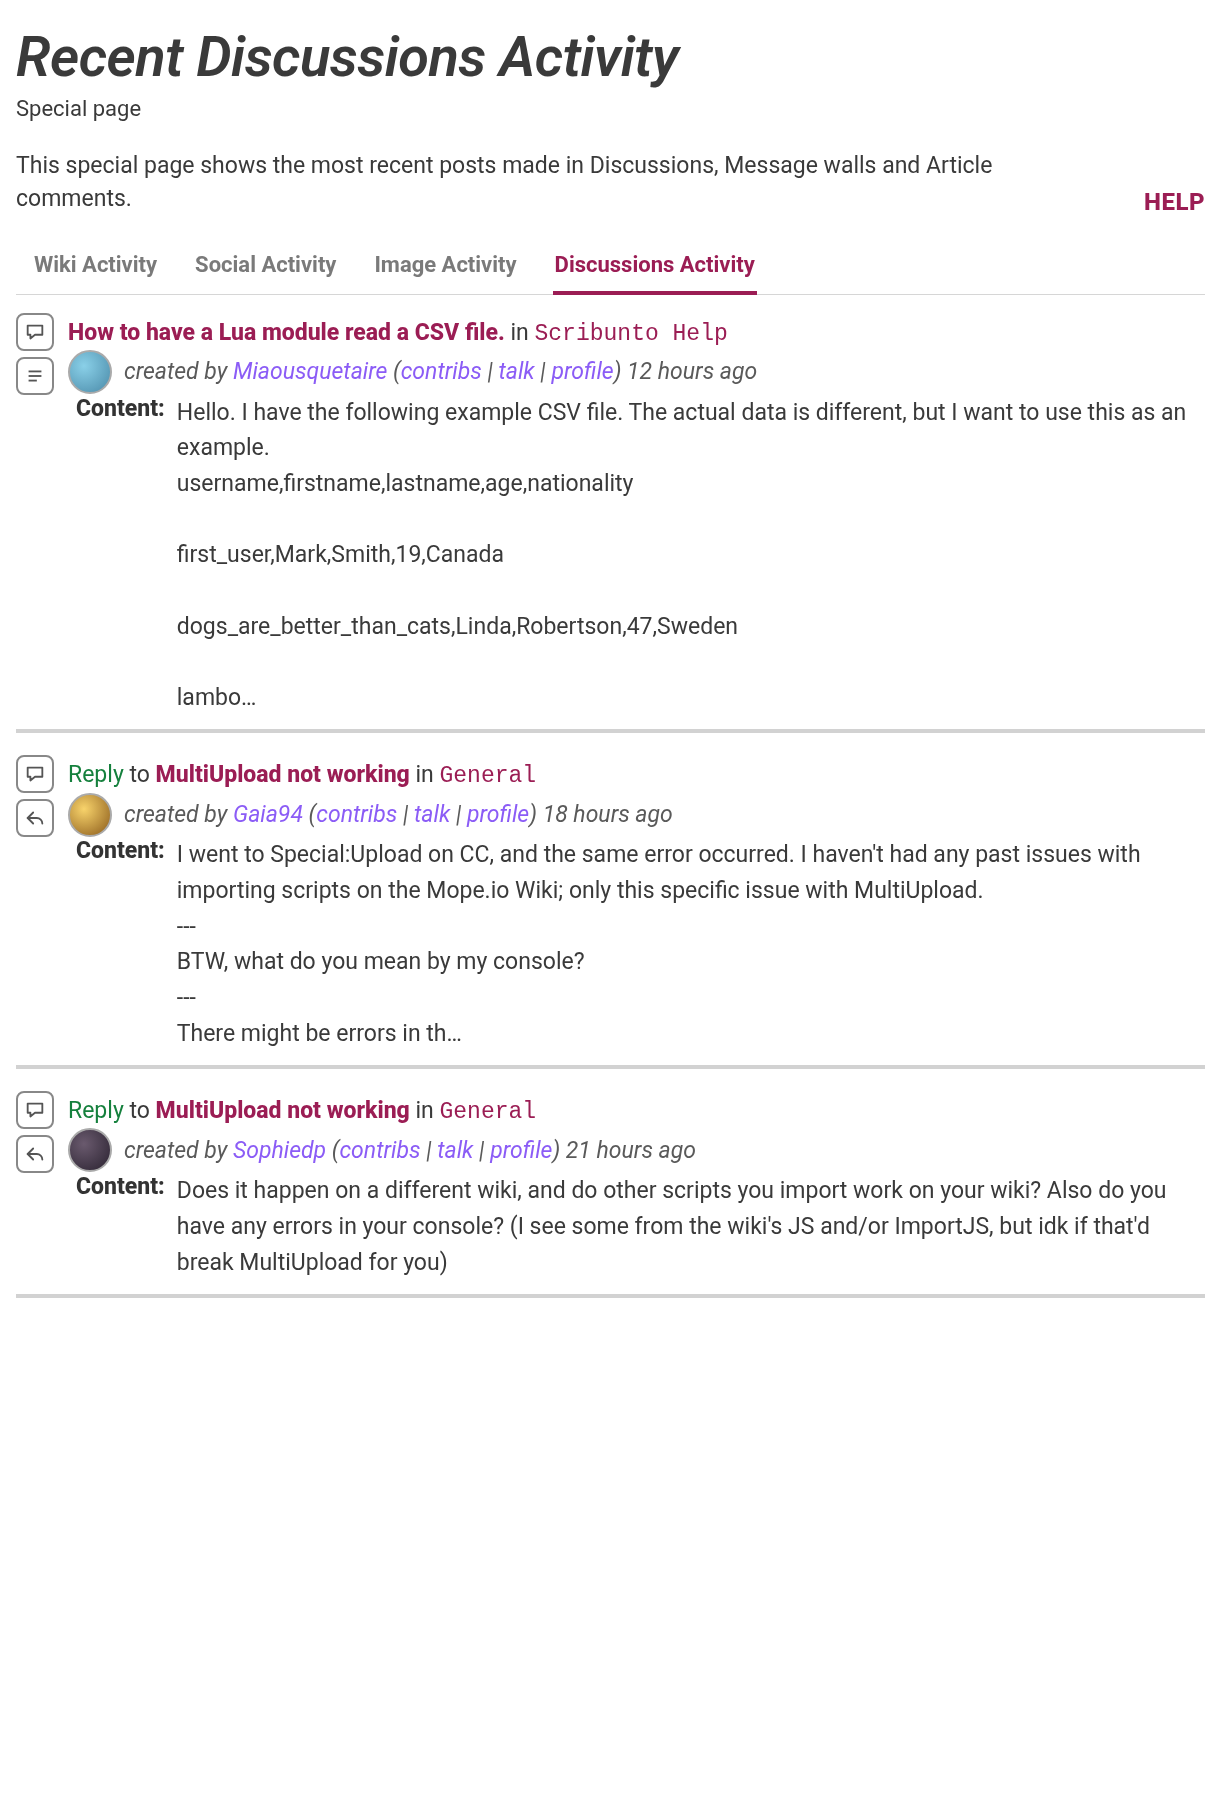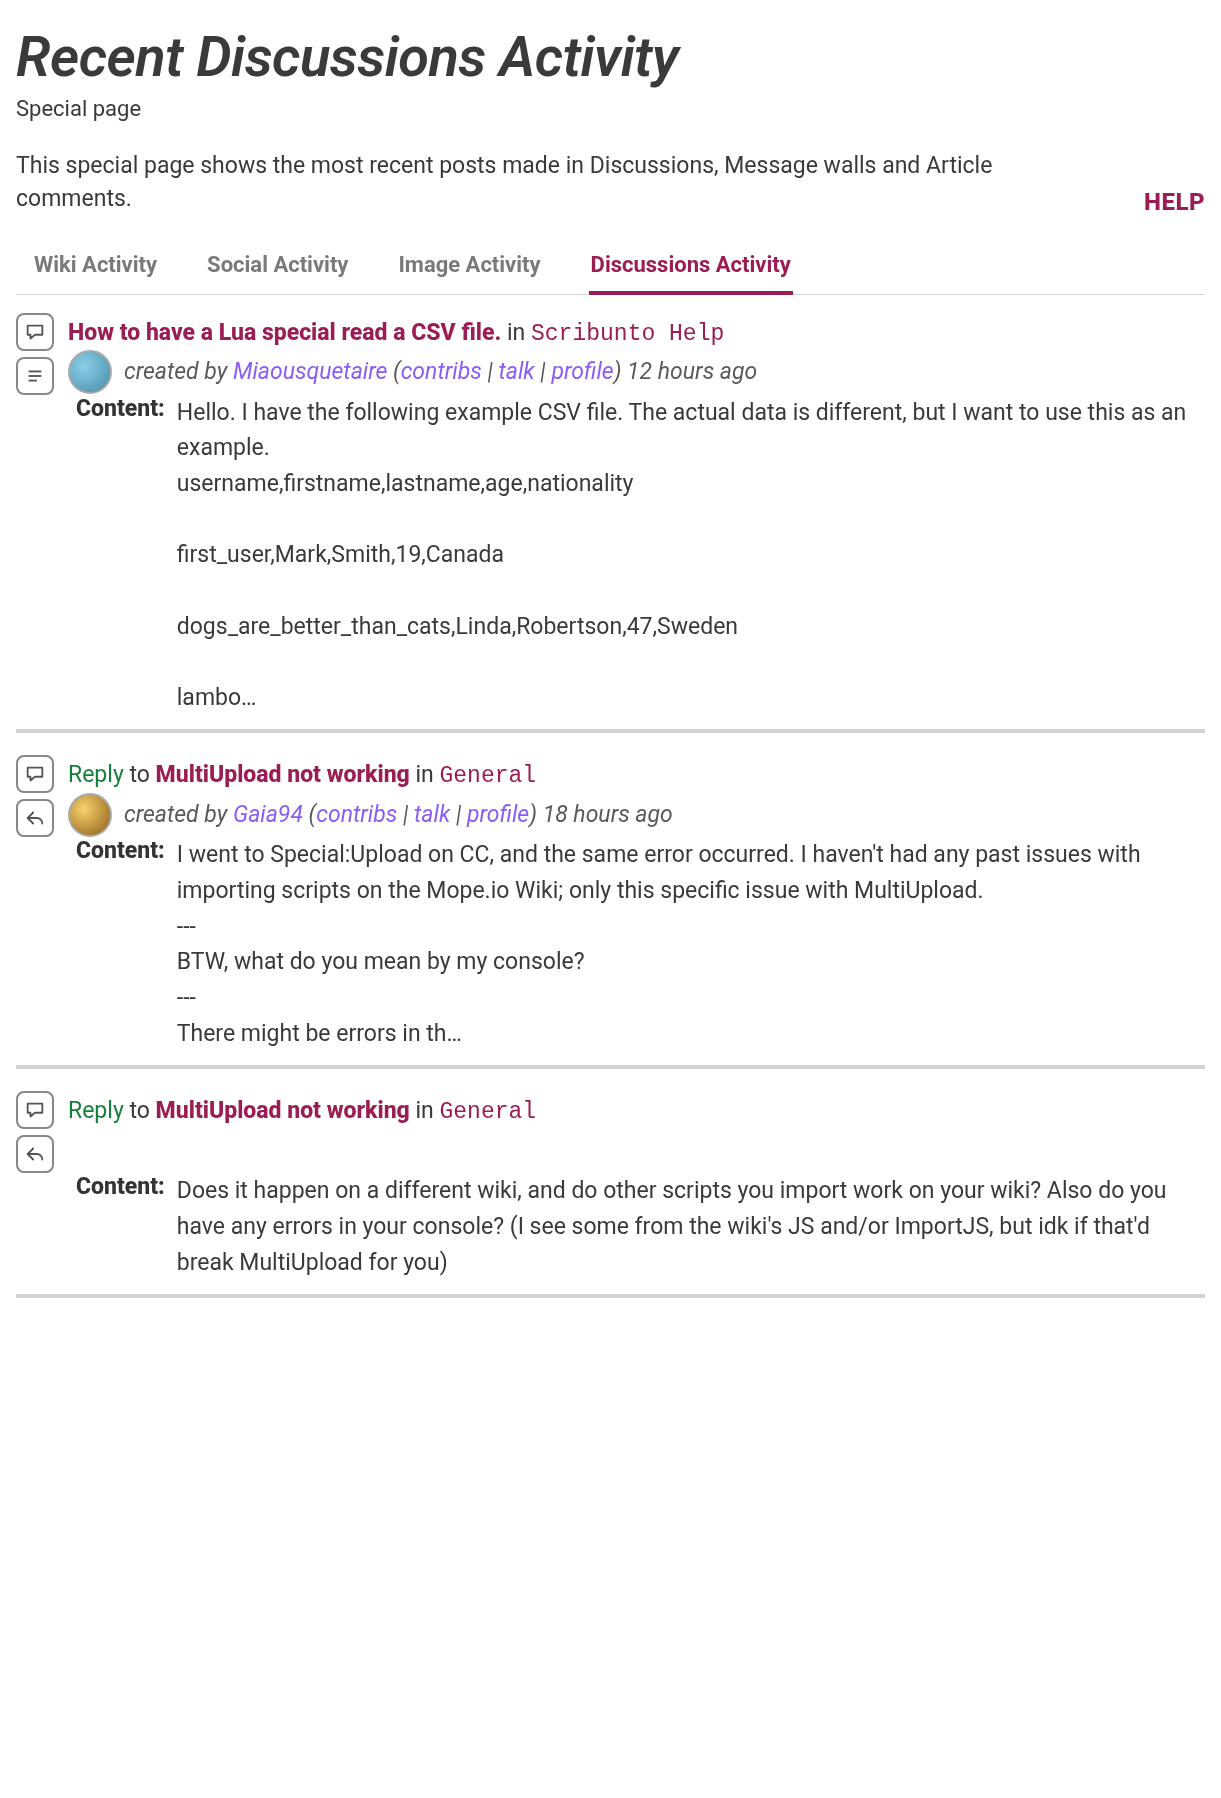--- a/index.html
+++ b/index.html
@@ -39,21 +39,21 @@
   right: 0;
   bottom: 0;
   font-weight: 800;
   font-size: 24px;
   letter-spacing: 0.5px;
   color: #9b1d54;
   text-decoration: none;
 }
 .tabs {
   display: flex;
-  gap: 46px;
+  gap: 34px;
   border-bottom: 1px solid #d6d6d6;
   padding: 0 16px;
 }
 .tab {
   font-size: 22px;
   font-weight: 700;
   color: #7a7a7a;
   padding: 10px 2px 14px;
   cursor: pointer;
   border-bottom: 4px solid transparent;
@@ -163,21 +163,21 @@
 </div>
           <div class="icon-btn">
   <svg viewBox="0 0 24 24">
               <line x1="5" y1="7" x2="19" y2="7"></line>
               <line x1="5" y1="12" x2="19" y2="12"></line>
               <line x1="5" y1="17" x2="14" y2="17"></line>
             </svg>
 </div>
         </div>
         <div>
-          <div class="title-cell title-line"><a href="#" class="strong-link">How to have a Lua special read a CSV file.</a> in <a href="#" class="plain-link">Scribunto Help</a></div>
+          <div class="title-cell title-line"><a href="#" class="strong-link">How to have a Lua module read a CSV file.</a> in <a href="#" class="plain-link">Scribunto Help</a></div>
           <div class="byline-cell">
             <div class="avatar "></div>
             <div class="byline">created by <a href="#">Miaousquetaire</a> (<a href="#">contribs</a> | <a href="#">talk</a> | <a href="#">profile</a>) <span>12 hours ago</span></div>
           </div>
         </div>
       </div>
       <div class="content-row">
         <div class="content-label">Content:</div>
         <div class="content-body">Hello. I have the following example CSV file. The actual data is different, but I want to use this as an example.
 username,firstname,lastname,age,nationality
@@ -231,20 +231,24 @@
 </div>
           <div class="icon-btn">
   <svg viewBox="0 0 24 24">
               <path d="M10 6L4 12l6 6" stroke-linecap="round" stroke-linejoin="round"></path>
               <path d="M4 12h10a6 6 0 0 1 6 6" stroke-linecap="round"></path>
             </svg>
 </div>
         </div>
         <div>
           <div class="title-cell title-line"><a href="#" class="reply-link">Reply</a> to <a href="#" class="strong-link">MultiUpload not working</a> in <a href="#" class="plain-link">General</a></div>
+          <div class="byline-cell">
+            <div class="avatar dark"></div>
+            <div class="byline">created by <a href="#">Sophiedp</a> (<a href="#">contribs</a> | <a href="#">talk</a> | <a href="#">profile</a>) <span>21 hours ago</span></div>
+          </div>
         </div>
       </div>
       <div class="content-row">
         <div class="content-label">Content:</div>
         <div class="content-body">Does it happen on a different wiki, and do other scripts you import work on your wiki? Also do you have any errors in your console? (I see some from the wiki's JS and/or ImportJS, but idk if that'd break MultiUpload for you)</div>
       </div>
     </div>
   </div>
 
 </body></html>

